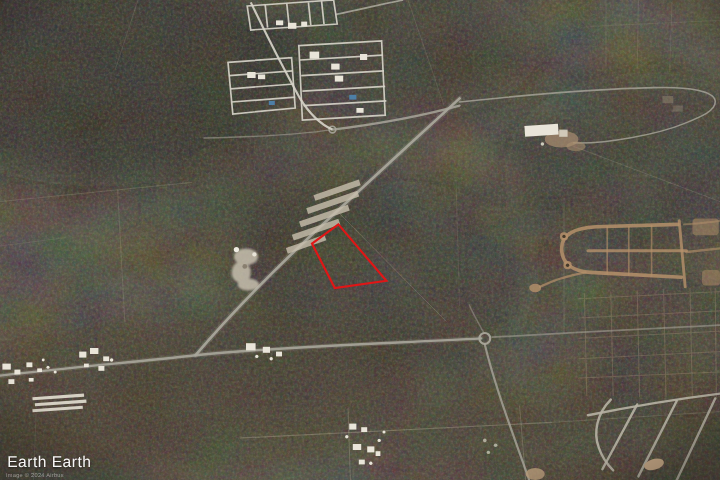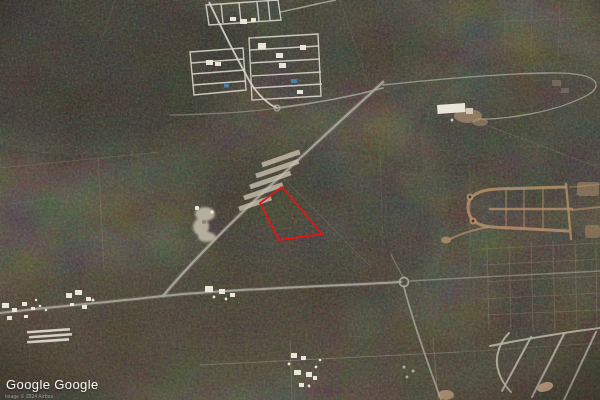--- a/index.html
+++ b/index.html
@@ -285,17 +285,17 @@
           </g>
     </g>
 
     <rect width="600" height="400" fill="url(#vign)"></rect>
 
     <polygon fill="none" stroke-width="1.8" stroke-linejoin="miter" points="282,187 260,203 279,240 322,234" stroke="#e01616"></polygon>
   </svg>
   </div>
 
   <div class="wm">
-    <div class="wm-logo">Google Google</div>
+    <div class="wm-logo">Earth Earth</div>
     <div class="wm-attr">Image © 2024 Airbus</div>
   </div>
 
 </div>
 
 </body></html>

